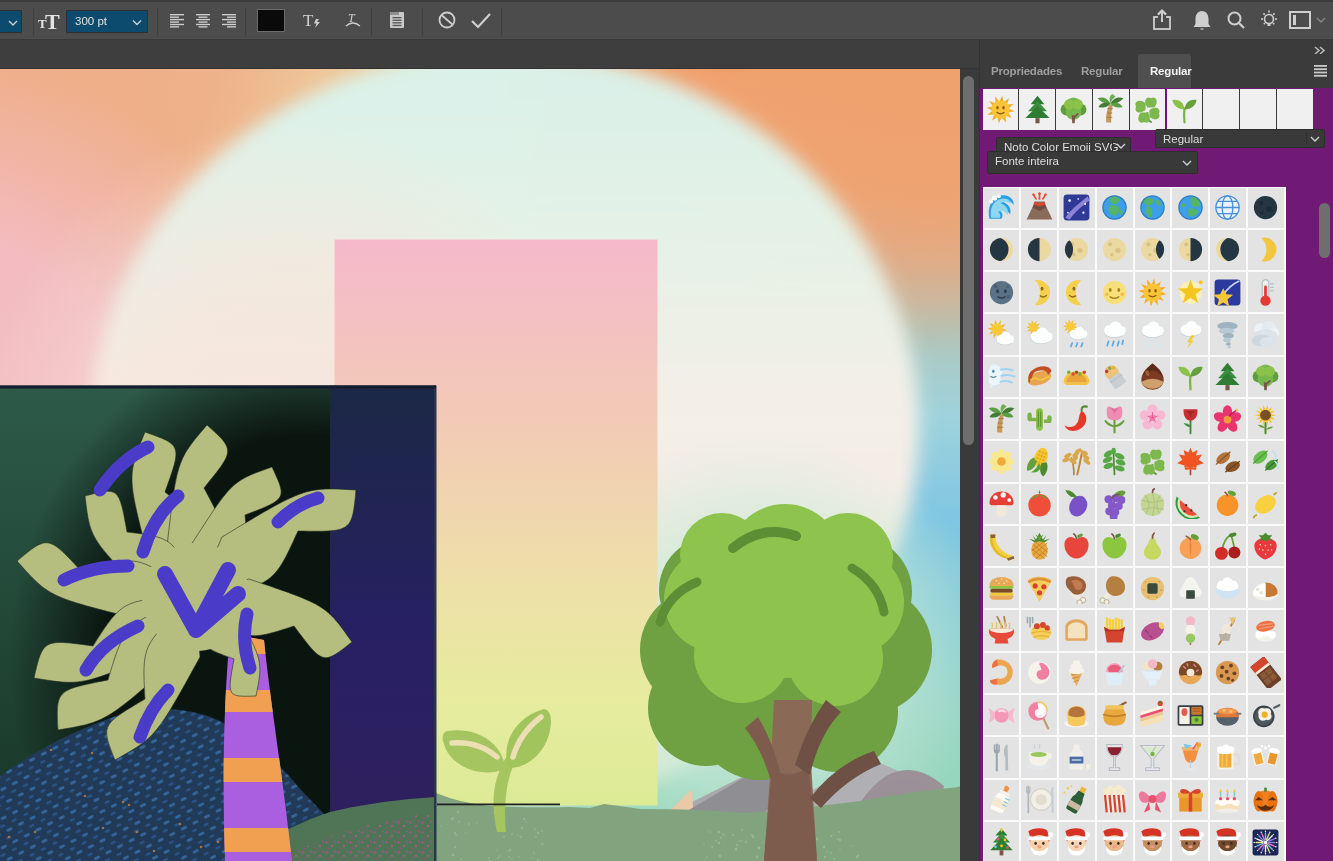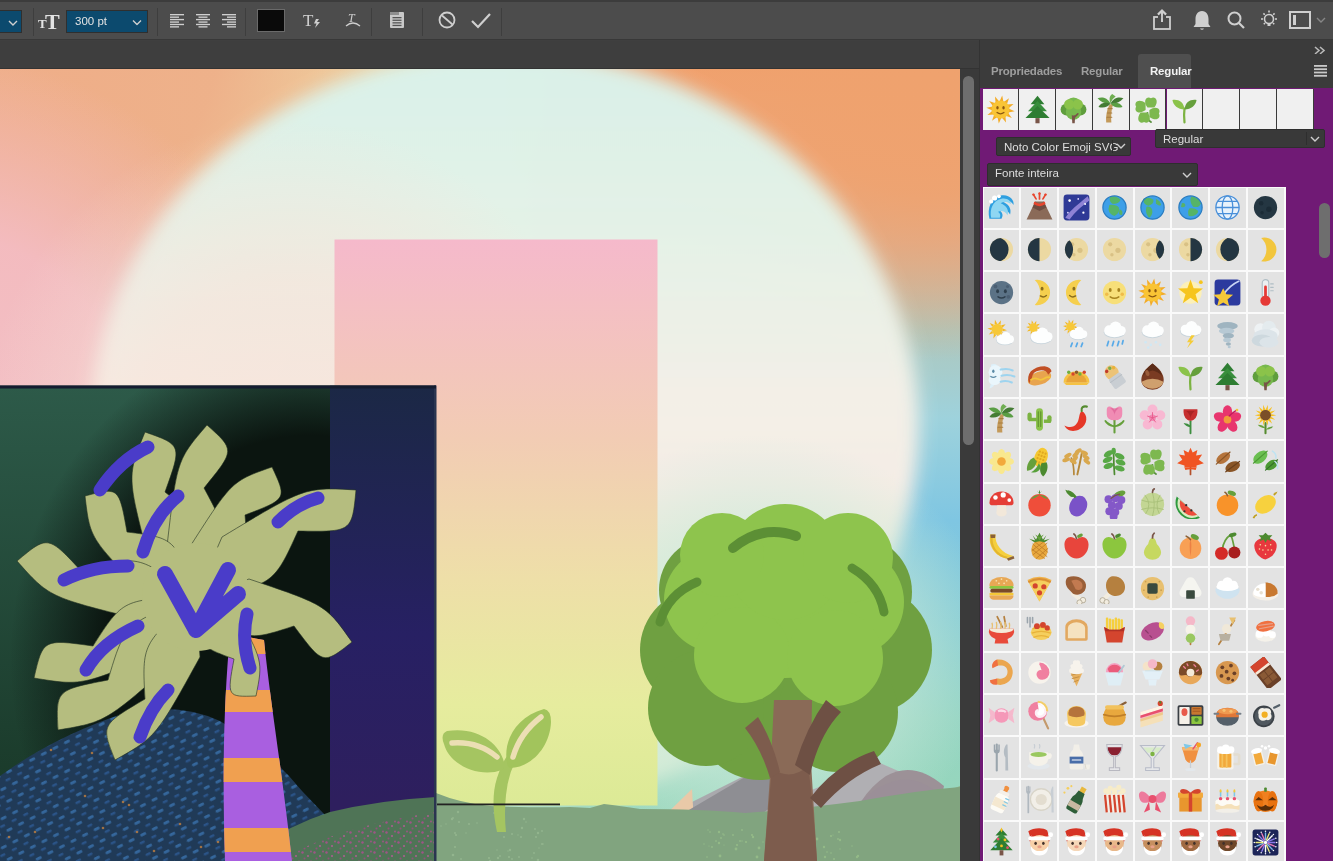--- a/index.html
+++ b/index.html
@@ -1626,21 +1626,21 @@
     <div class="sel" style="left:16px;top:96.5px;width:135px;height:19px">Noto Color Emoji SVG<span class="selc">
         <svg width="10" height="6" viewBox="0 0 10 6">
           <path d="M1 1 L5 5 L9 1" fill="none" stroke="#cfcfcf" stroke-width="1.4"></path>
         </svg>
       </span></div>
     <div class="sel" style="left:175px;top:89px;width:170px;height:19px">Regular<span class="selc">
         <svg width="10" height="6" viewBox="0 0 10 6">
           <path d="M1 1 L5 5 L9 1" fill="none" stroke="#cfcfcf" stroke-width="1.4"></path>
         </svg>
       </span></div>
-    <div class="sel" style="left:7px;top:123px;width:211px;height:23px">Fonte inteira<span class="selc" style="border:none">
+    <div class="sel" style="left:7px;top:111px;width:211px;height:23px">Fonte inteira<span class="selc" style="border:none">
         <svg width="10" height="6" viewBox="0 0 10 6">
           <path d="M1 1 L5 5 L9 1" fill="none" stroke="#cfcfcf" stroke-width="1.4"></path>
         </svg>
       </span></div>
     <div id="grid">
       <div>
         <svg width="31" height="31" viewBox="0 0 36 36">
           <use href="#e1f30a"></use>
         </svg>
       </div>

